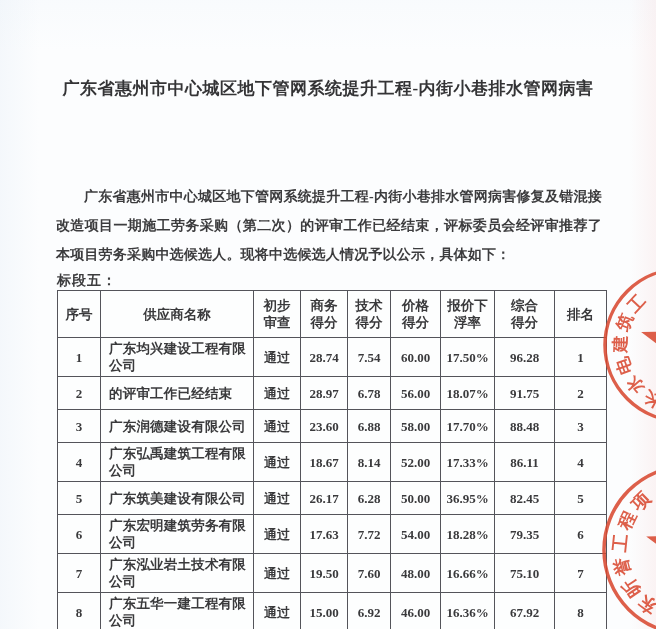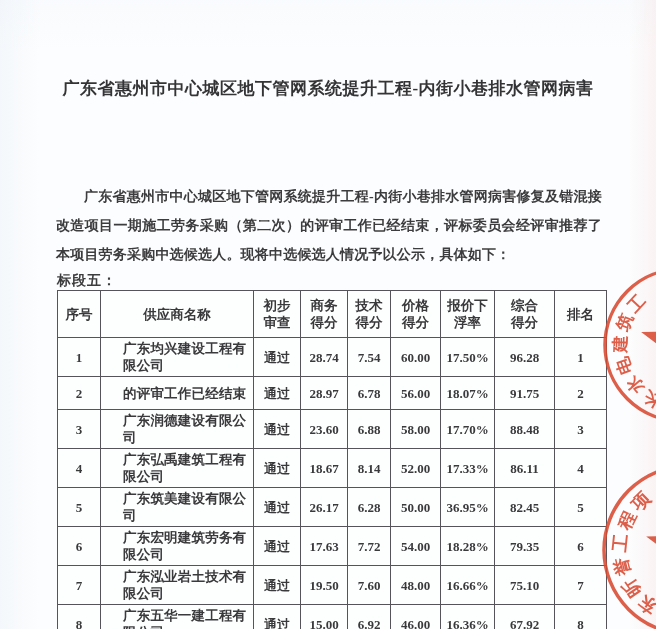--- a/index.html
+++ b/index.html
@@ -39,21 +39,21 @@
     border:1px solid #54545a;
     font-size:13px;line-height:17px;color:#3a3a3c;
     text-align:center;vertical-align:middle;
     padding:2px 3px;overflow:hidden;
   }
   table.results th{
     font-weight:700;font-size:13.5px;height:42px;white-space:pre-line;
   }
   table.results td{height:28px;font-weight:600;}
   table.results td.cell-supplier{
-    text-align:left;padding-left:22px;font-size:13.5px;letter-spacing:.2px;
+    text-align:left;padding-left:8px;font-size:13.5px;letter-spacing:.2px;
   }
   col.c0{width:43px}col.c1{width:153px}col.c2{width:47px}
   col.c3{width:47px}col.c4{width:43px}col.c5{width:50px}
   col.c6{width:54px}col.c7{width:60px}col.c8{width:52px}
   .seal{position:absolute;pointer-events:none;opacity:.88;}
   .seal svg{display:block;}
 </style>
 </head>
 <body>
 

